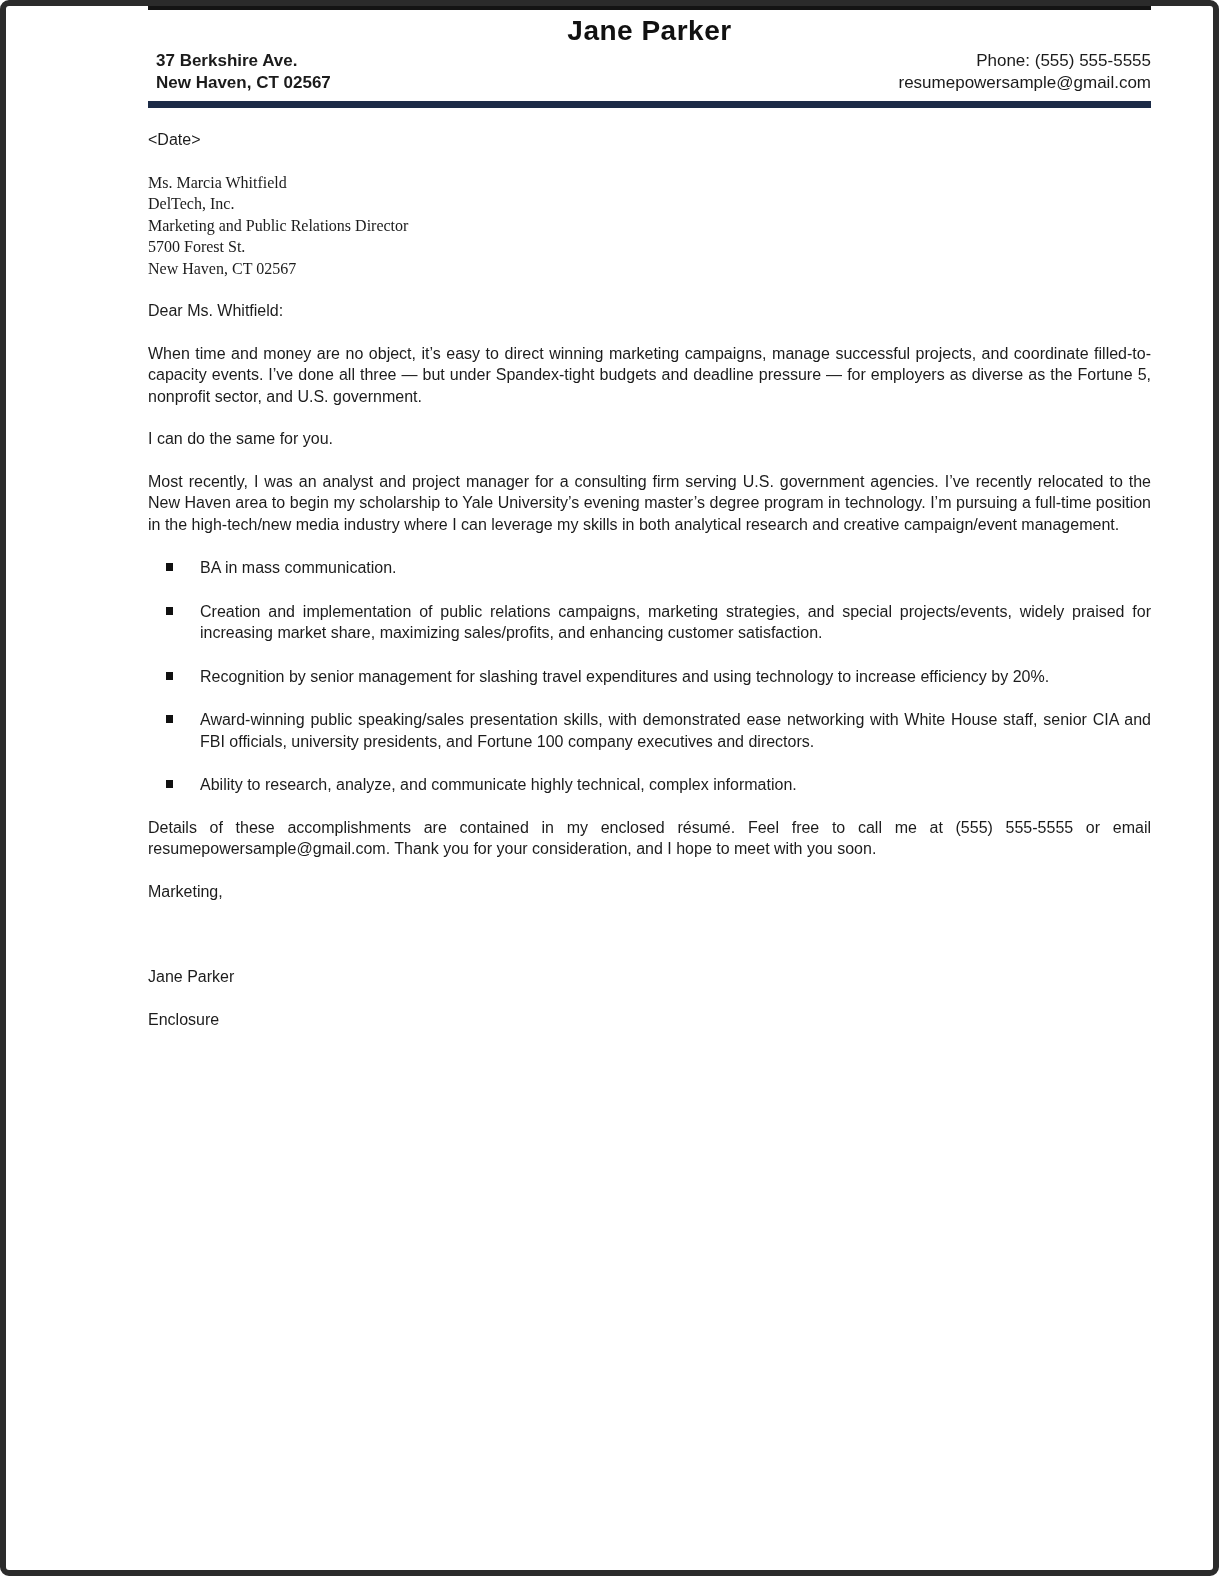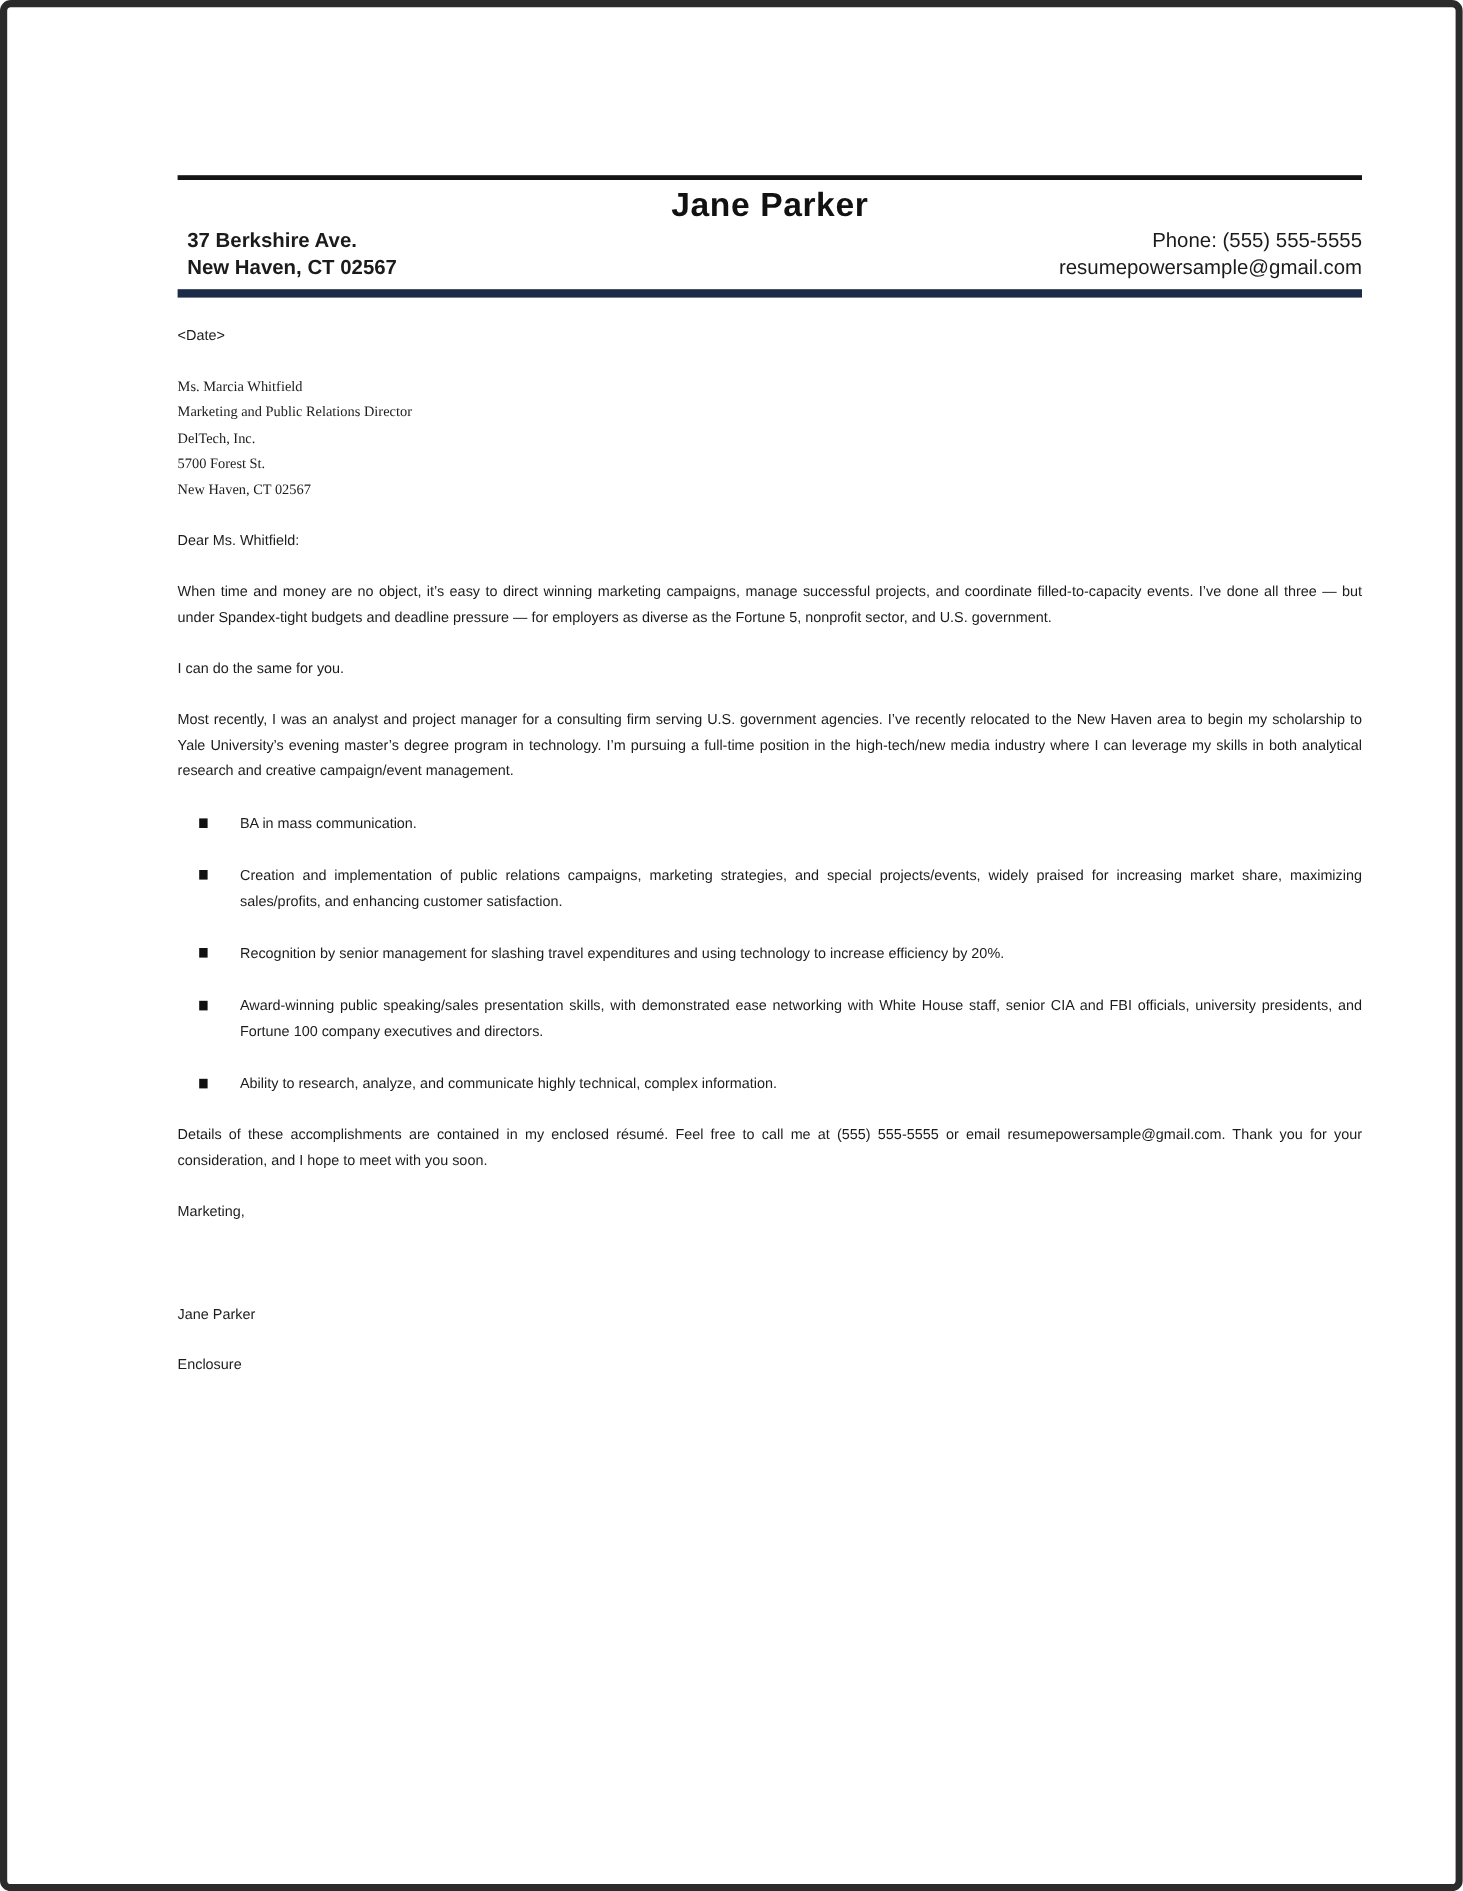--- a/index.html
+++ b/index.html
@@ -12,22 +12,21 @@
     box-sizing: border-box;
     width: 1219px;
     height: 1576px;
     border: 6px solid #2b2b2b;
     border-radius: 9px;
     background: #ffffff;
     overflow: hidden;
   }
   .content {
     margin-left: 142px;
-    margin-right: 78px;
-    padding-top: 140px;
+    margin-right: 62px;
     color: #1b1b1b;
   }
   
   .rule-top {
     height: 4px;
     background: #141414;
   }
   h1.letterhead-name {
     margin: 5px 0 0 0;
     font-size: 28px;
@@ -45,21 +44,21 @@
   }
   .addr-left { text-align: left; padding-left: 8px; font-weight: bold; }
   .addr-right { text-align: right; }
   .rule-navy {
     height: 7px;
     background: #1c2b47;
     margin-top: 7px;
   }
   
   main {
-    font-size: 12px;
+    font-size: 16px;
     line-height: 21.5px;
     color: #1c1c1c;
   }
   main p { margin: 21px 0 0 0; }
   .just { text-align: justify; }
   .recipient-block { margin-top: 21px; font-family: Liberation Serif, serif; }
   ul.bullets {
     list-style: none;
     margin: 0;
     padding: 0;
@@ -100,22 +99,22 @@
         </div>
       </div>
       <div class="rule-navy"></div>
     </header>
 
     <main>
       <p>&lt;Date&gt;</p>
 
       <div class="recipient-block">
         <div>Ms. Marcia Whitfield</div>
+        <div>DelTech, Inc.</div>
         <div>Marketing and Public Relations Director</div>
-        <div>DelTech, Inc.</div>
         <div>5700 Forest St.</div>
         <div>New Haven, CT 02567</div>
       </div>
 
       <p>Dear Ms. Whitfield:</p>
 
       <p class="just">When time and money are no object, it’s easy to direct winning marketing campaigns, manage successful projects, and coordinate filled-to-capacity events. I’ve done all three — but under Spandex-tight budgets and deadline pressure — for employers as diverse as the Fortune 5, nonprofit sector, and U.S. government.</p>
       <p>I can do the same for you.</p>
       <p class="just">Most recently, I was an analyst and project manager for a consulting firm serving U.S. government agencies. I’ve recently relocated to the New Haven area to begin my scholarship to Yale University’s evening master’s degree program in technology. I’m pursuing a full-time position in the high-tech/new media industry where I can leverage my skills in both analytical research and creative campaign/event management.</p>
 

